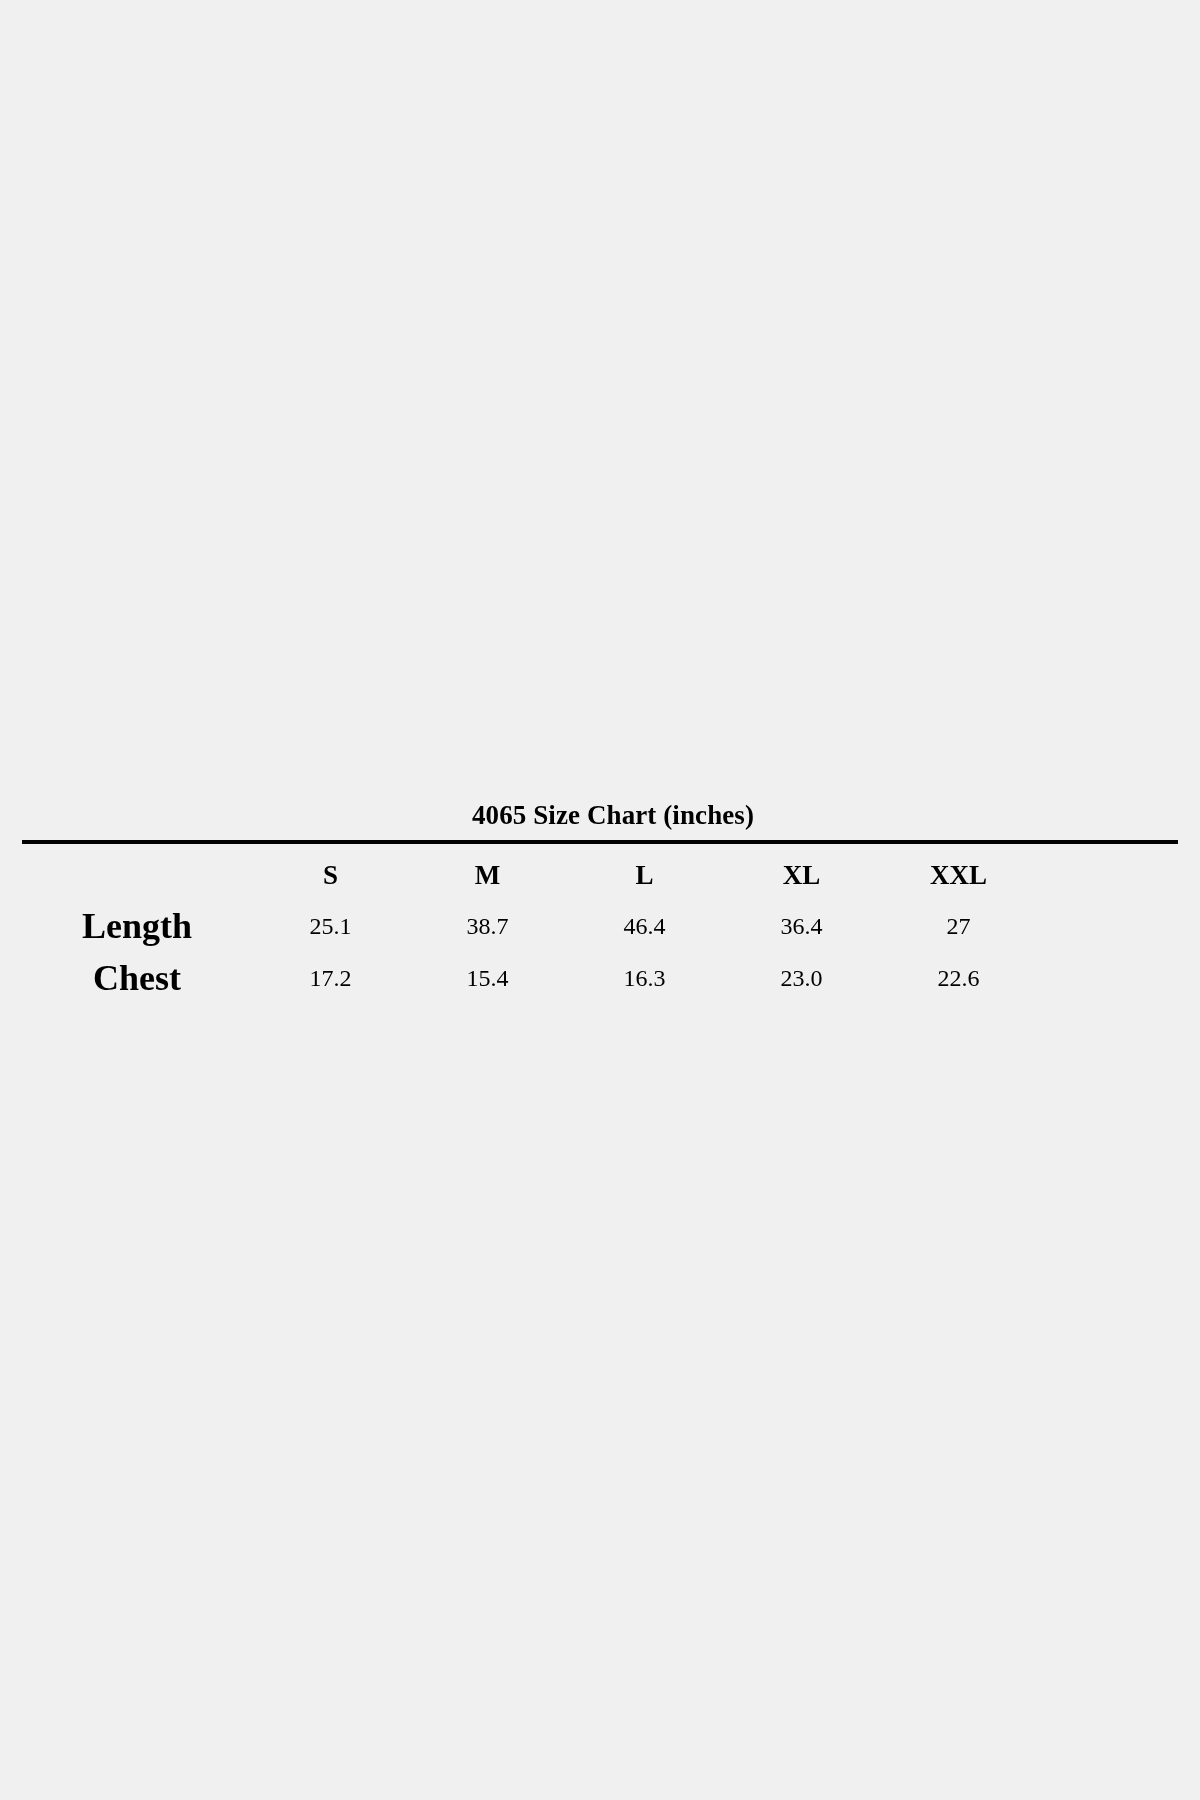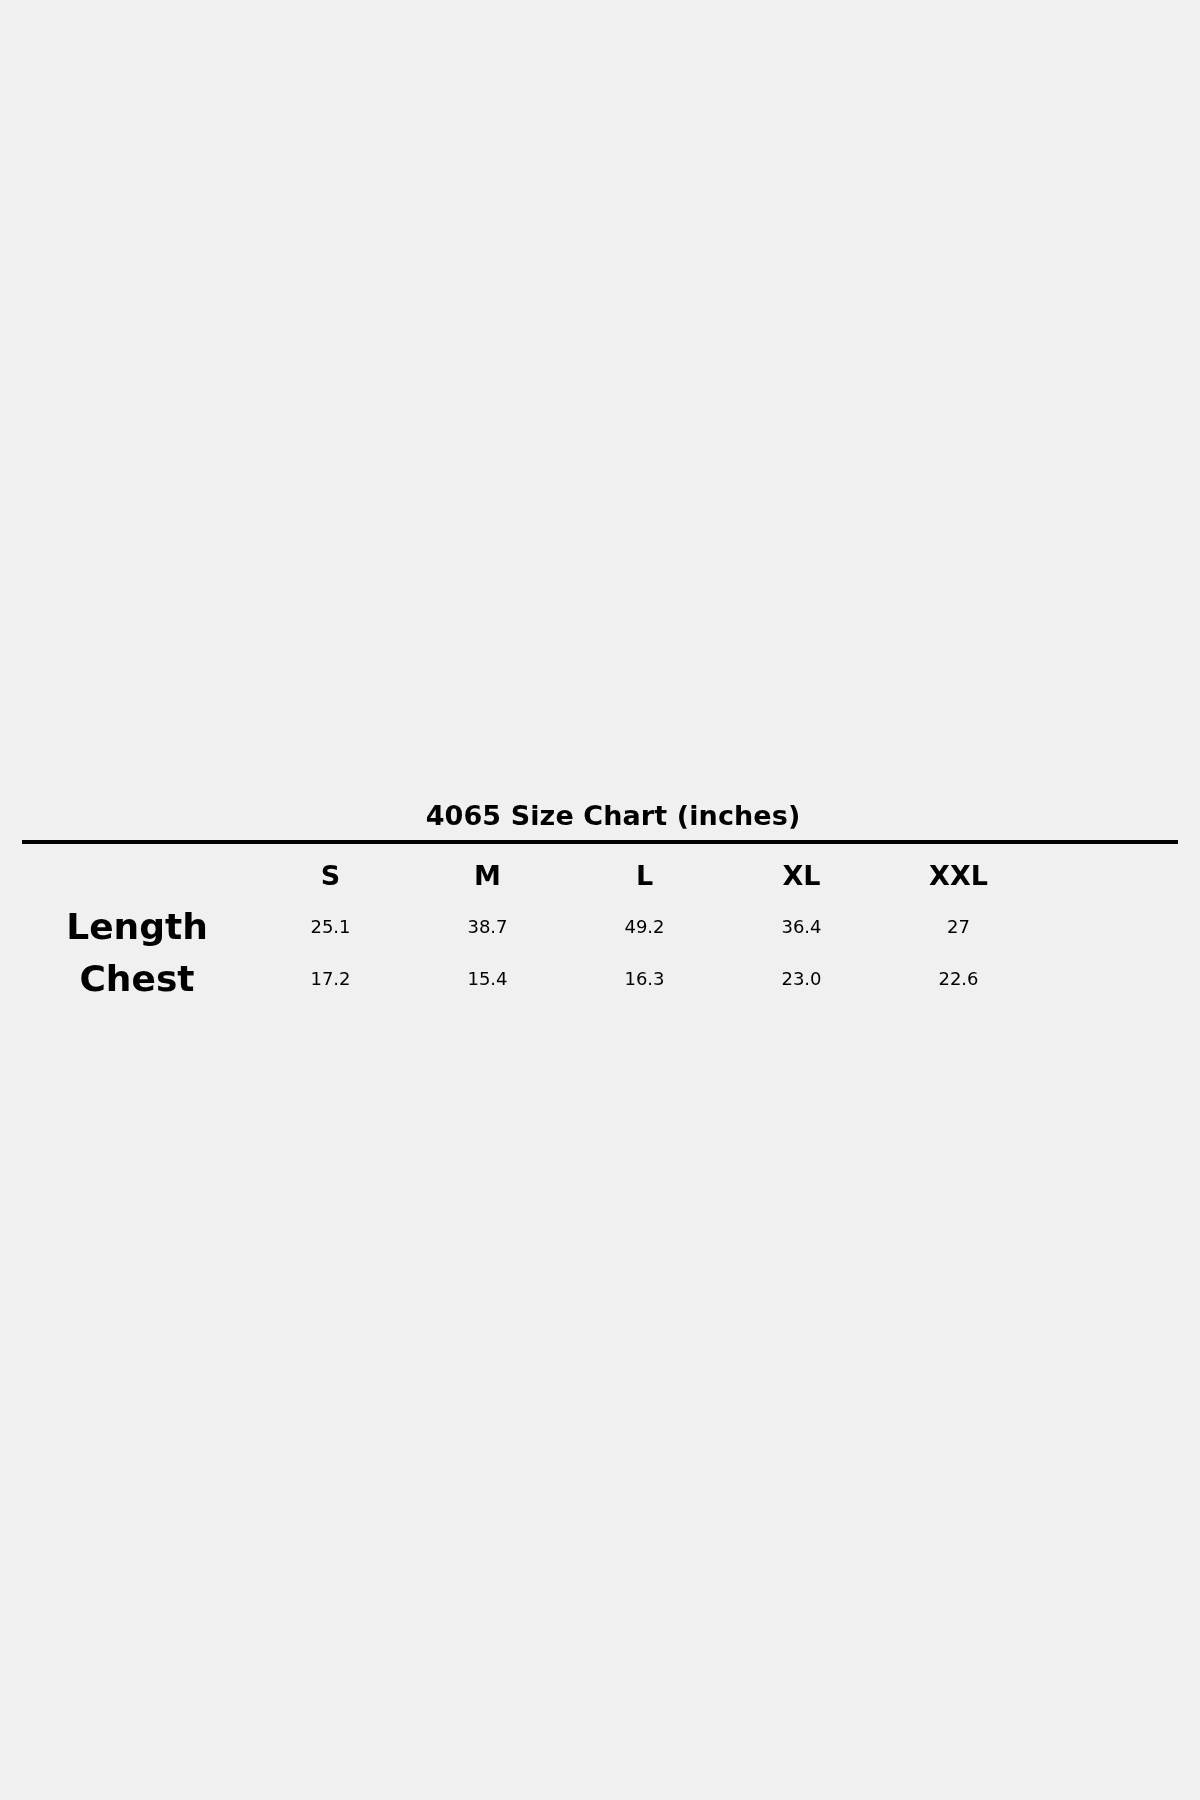--- a/index.html
+++ b/index.html
@@ -19,20 +19,21 @@
     position: relative;
     width: 1200px;
     height: 1800px;
   }
 
   .chart-block {
     position: absolute;
     left: 0;
     top: 800px;
     width: 1200px;
+    font-family: Liberation Serif, serif;
   }
 
   .chart-title {
     text-align: center;
     font-size: 27px;
     font-weight: bold;
     letter-spacing: 0.1px;
     padding-left: 26px;
     padding-bottom: 9px;
     color: #000000;
@@ -48,21 +49,21 @@
     border-collapse: collapse;
     width: 1156px;
     margin: 0 22px;
     table-layout: fixed;
   }
 
   table.size-table td,
   table.size-table th {
     padding: 0;
     border: none;
-    font-size: 18px;
+    font-size: 24px;
     text-align: center;
     height: 52px;
     vertical-align: middle;
     color: #000000;
   }
 
   table.size-table .rowhead {
     font-weight: bold;
     text-align: center;
     width: 230px;
@@ -118,21 +119,21 @@
           <th>XL</th>
           <th>XXL</th>
           <th></th>
         </tr>
       </thead>
       <tbody>
         <tr>
           <td class="rowhead">Length</td>
           <td>25.1</td>
           <td>38.7</td>
-          <td>49.2</td>
+          <td>46.4</td>
           <td>36.4</td>
           <td>27</td>
           <td></td>
         </tr>
         <tr>
           <td class="rowhead">Chest</td>
           <td>17.2</td>
           <td>15.4</td>
           <td>16.3</td>
           <td>23.0</td>

